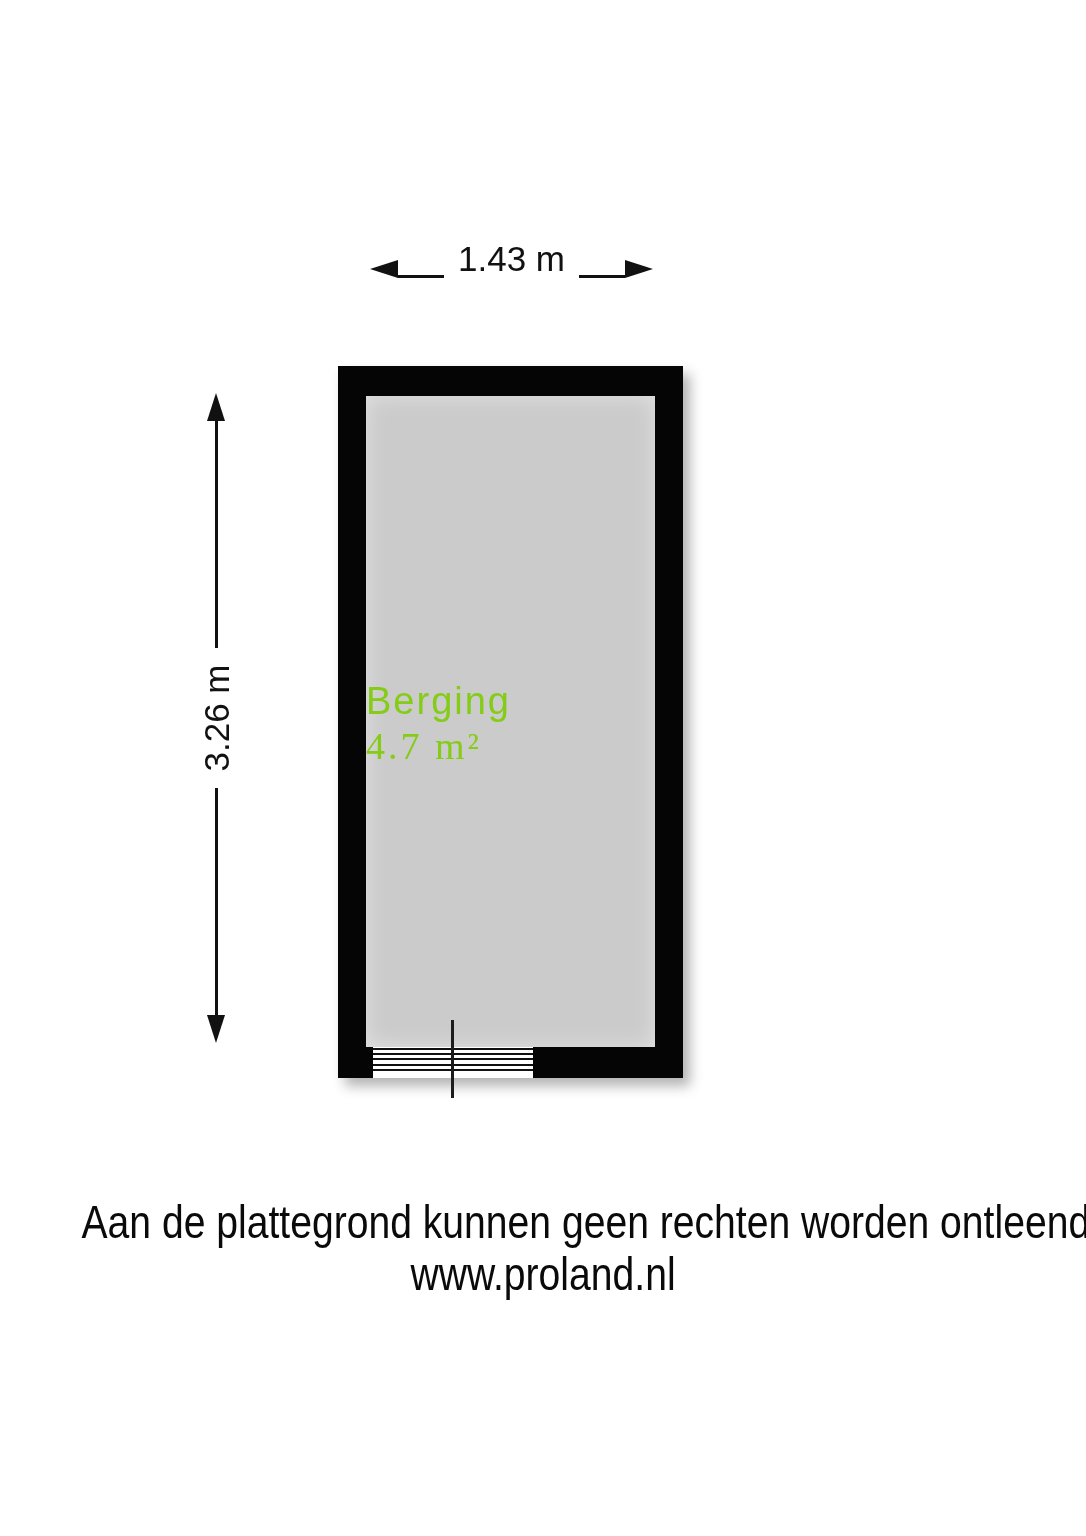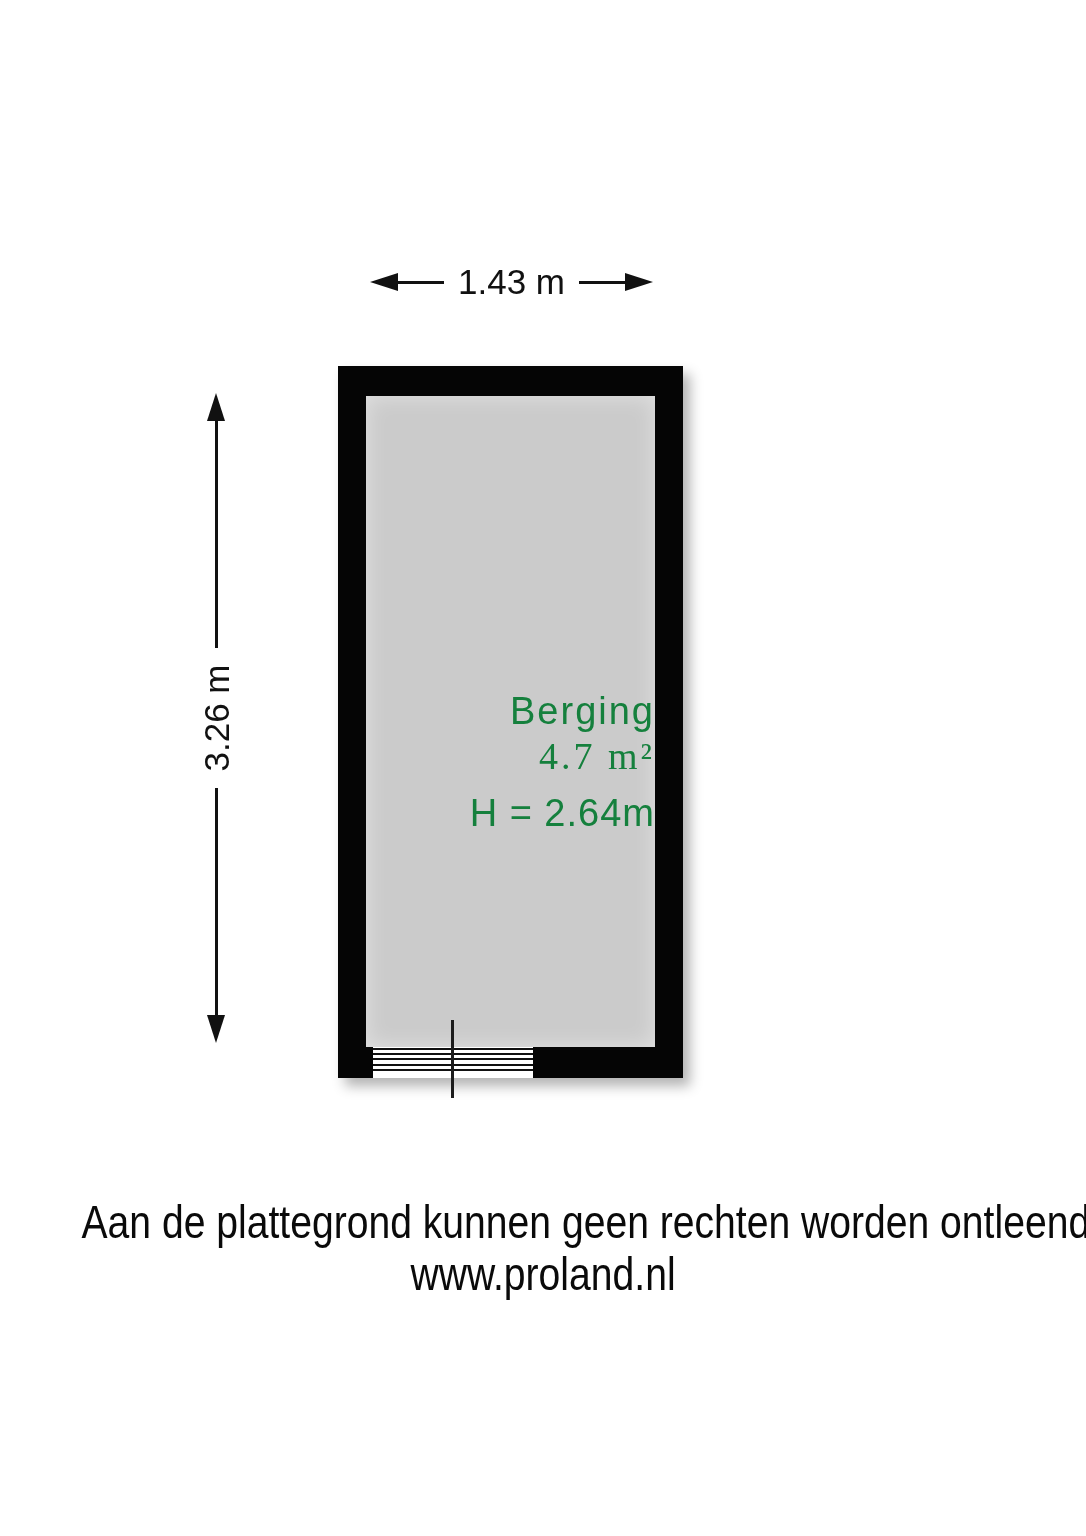--- a/index.html
+++ b/index.html
@@ -15,22 +15,21 @@
   }
 
   
   .dim-top {
     position: absolute;
     left: 370px;
     top: 240px;
     width: 283px;
     height: 38px;
     display: flex;
-    align-items: center;
-    margin-top: 23px;
+    align-items: flex-end;
   }
   .h-line {
     flex: 1;
     height: 3px;
     background: #111111;
   }
   .ah-left {
     width: 0; height: 0;
     border-top: 9px solid transparent;
     border-bottom: 9px solid transparent;
@@ -110,23 +109,22 @@
     top: 30px;
     bottom: 31px;
     background: #cbcbcb;
     box-shadow: inset 0 0 22px rgba(255,255,255,0.45);
   }
   .room-labels {
     position: absolute;
     left: 28px;
     right: 28px;
     top: 312px;
-    text-align: right;
-    color: #15803d;
-    margin-top: 10px;
+    text-align: left;
+    color: #84cc16;
   }
   .room-name {
     font-size: 38px;
     line-height: 46px;
     letter-spacing: 2px;
   }
   .room-area {
     font-size: 38px;
     line-height: 44px;
     letter-spacing: 3px;
@@ -208,21 +206,20 @@
     <span class="v-line"></span>
     <span class="ah-down"></span>
   </div>
 
   <div class="plan">
     <div class="room-floor"></div>
 
     <div class="room-labels">
       <div class="room-name">Berging</div>
       <div class="room-area">4.7 m²</div>
-      <div class="room-height">H = 2.64m</div>
     </div>
 
     <div class="door-opening">
       <div class="door-slats"></div>
     </div>
     <div class="door-axis"></div>
   </div>
 
   <div class="footer">
     <div class="footer-line">Aan de plattegrond kunnen geen rechten worden ontleend.</div>

